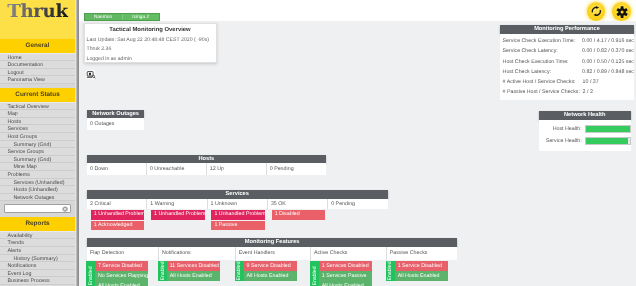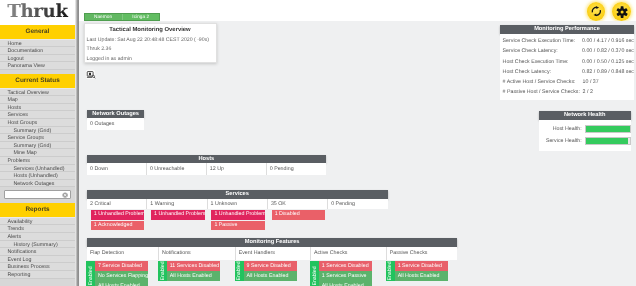--- a/index.html
+++ b/index.html
@@ -5,21 +5,21 @@
 <style>
   html,body{margin:0;padding:0;}
   body{width:636px;height:286px;overflow:hidden;background:#ffffff;
        font-family:"Liberation Sans",sans-serif;font-size:5.4px;color:#333;
        -webkit-font-smoothing:antialiased;text-rendering:geometricPrecision;}
   *{-webkit-font-smoothing:antialiased;}
 
   
   #sidebar{position:absolute;left:0;top:0;width:75px;height:286px;
            background:#d7d7d7;overflow:hidden;}
-  #logo{height:25px;background:#ffffff;position:relative;overflow:hidden;}
+  #logo{height:39px;background:#fde047;position:relative;overflow:hidden;}
   #logo .txt{position:absolute;left:7.2px;top:0.9px;font-family:"DejaVu Serif",serif;
              font-weight:bold;font-size:18px;letter-spacing:-0.2px;
              background:linear-gradient(95deg,#8e8e8e 0%,#6a6a6a 30%,#3a3a3a 70%,#151515 100%);
              -webkit-background-clip:text;background-clip:text;color:transparent;}
   #logo .shadow{position:absolute;left:7.65px;top:1.35px;font-family:"DejaVu Serif",serif;
              font-weight:bold;font-size:18px;letter-spacing:-0.2px;color:rgba(120,120,120,.45);}
   .navsection{margin-bottom:4.0px;}
   .navhead{background:#ffd000;color:#4a4320;font-weight:bold;font-size:6.4px;
            text-align:center;line-height:13.6px;height:13.6px;
            border-bottom:1.2px solid #e9e9e9;}

